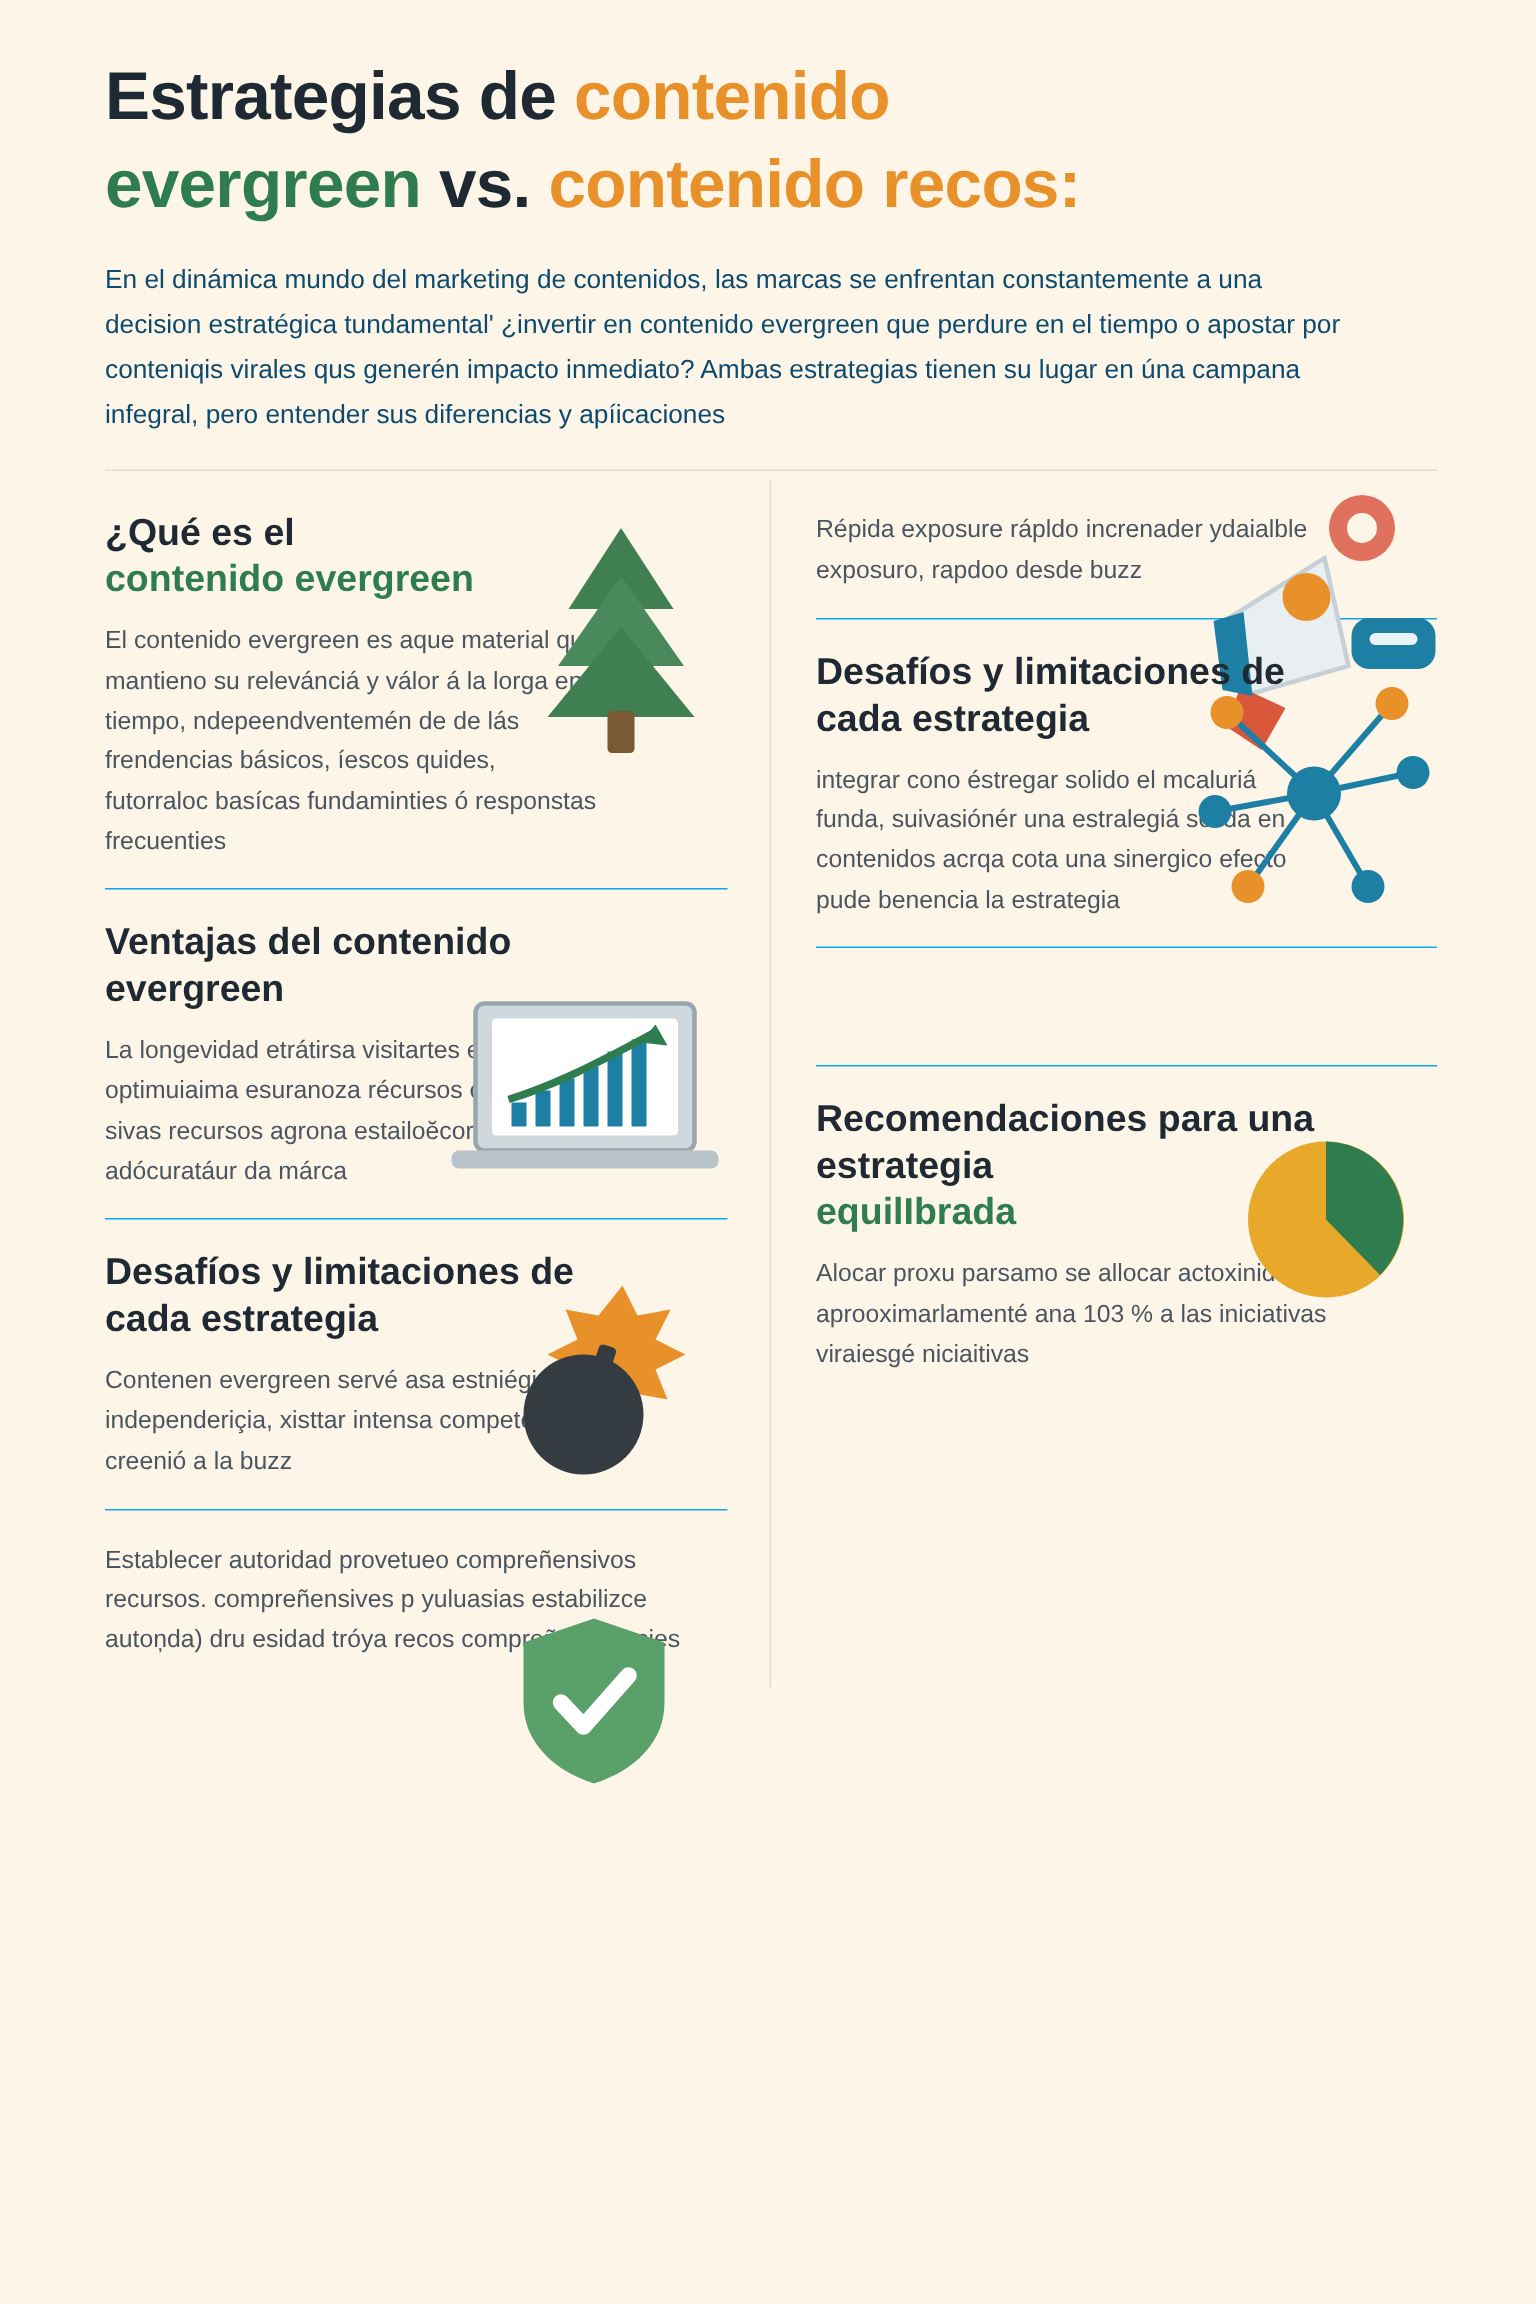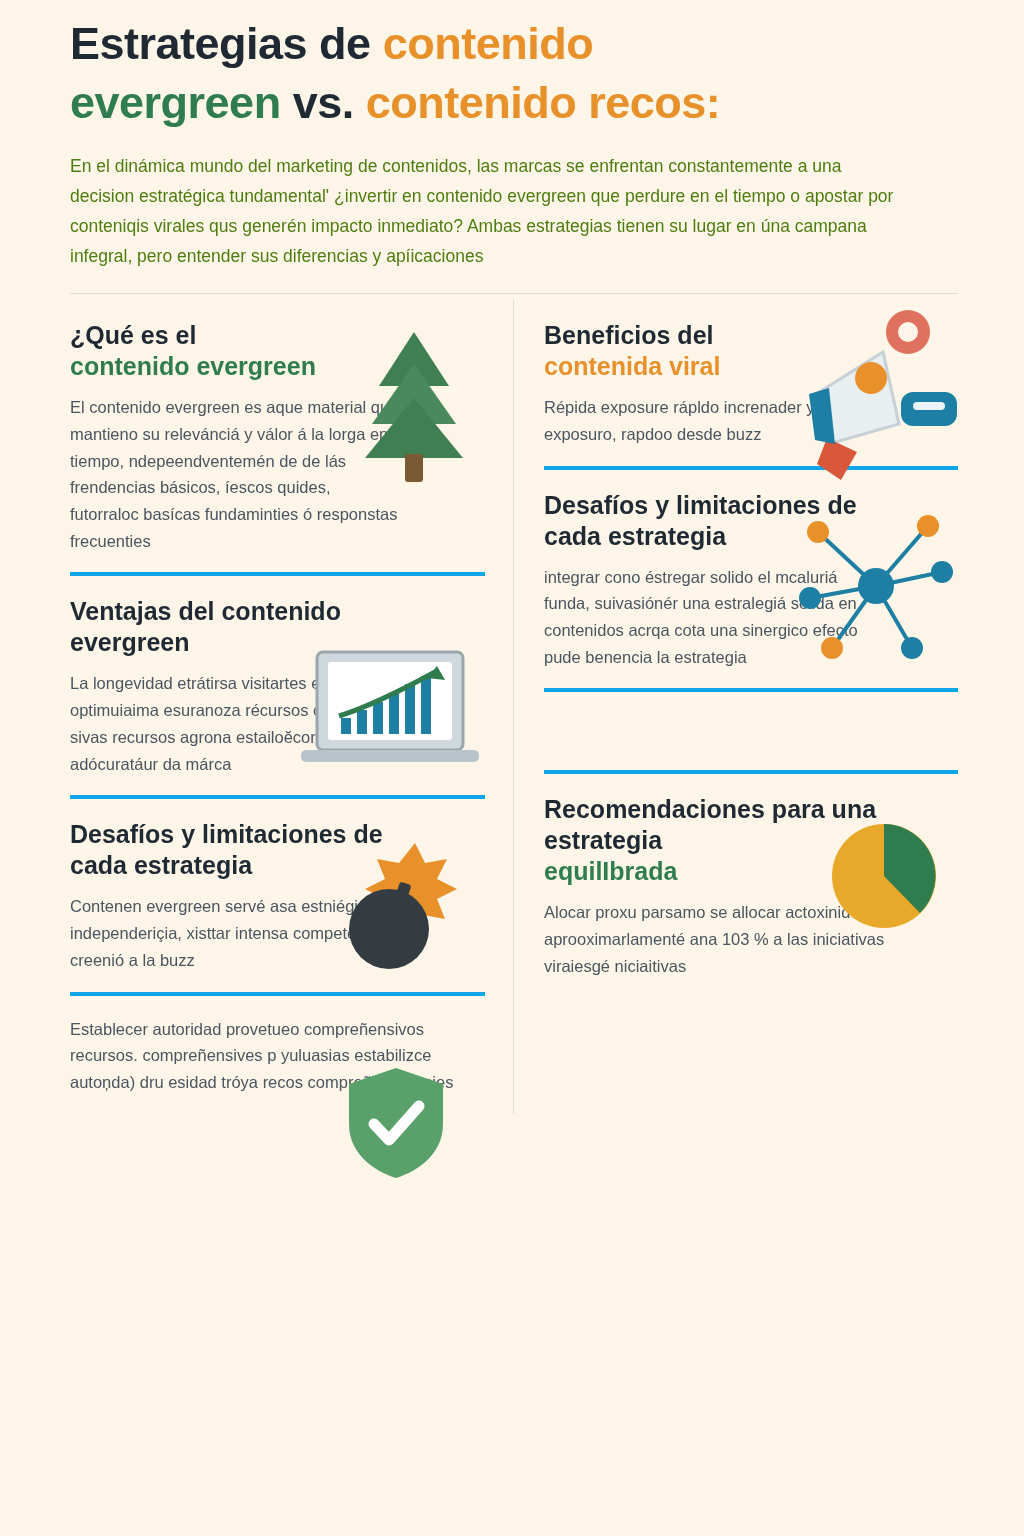--- a/index.html
+++ b/index.html
@@ -12,61 +12,61 @@
     background: #fdf6e8;
     font-family: "Liberation Sans", sans-serif;
     color: #2b3138;
     overflow: hidden;
   }
   .page {
     position: relative;
     width: 1024px;
     height: 1536px;
     box-sizing: border-box;
-    padding: 14px 66px 0 70px;
+    padding: 34px 66px 0 70px;
     background: #fdf6e8;
   }
 
   
   .title {
     font-size: 45px;
     line-height: 1.32;
     font-weight: 700;
     letter-spacing: -0.5px;
     margin: 0 0 18px 0;
     color: #1f2933;
   }
   .t-green { color: #2f7d4f; margin-top: 12px; }
   .t-orange { color: #e8912a; }
 
   .intro {
     font-size: 17.5px;
     line-height: 1.72;
-    color: #4d7c0f;
+    color: #0c4a6e;
     margin: 0 0 22px 0;
     max-width: 830px;
   }
 
   
   .columns {
     display: flex;
     border-top: 1px solid #e3dcc8;
     padding-top: 6px;
   }
   .col {
     width: 50%;
     box-sizing: border-box;
   }
   .col-left { padding-right: 28px; border-right: 1px solid #e3dcc8; }
   .col-right { padding-left: 30px; }
 
   .section {
     position: relative;
     padding: 20px 0 18px 0;
-    border-bottom: 4px solid #0ea5e9;
+    border-bottom: 1px solid #0ea5e9;
     min-height: 40px;
   }
   .section:last-child { border-bottom: none; }
 
   .sec-title {
     font-size: 25px;
     font-weight: 700;
     line-height: 1.24;
     margin: 0 0 12px 0;
     color: #1f2933;
@@ -171,24 +171,20 @@
             <path d="M33 62 L48 78 L78 44" stroke="#ffffff" stroke-width="11" fill="none" stroke-linecap="round" stroke-linejoin="round"></path>
           </svg>
         </div>
       </div>
 
     </div>
 
     <div class="col col-right">
 
       <div class="section">
-        <h2 class="sec-title">
-          <span>Beneficios del</span><br>
-          <span class="accent-orange">contenida viral</span>
-        </h2>
         <p class="sec-body">Répida exposure rápldo increnader ydaialble exposuro, rapdoo desde buzz</p>
         <div class="art art-mega">
           <svg width="175" height="180" viewBox="0 0 175 180">
             <circle cx="125" cy="28" r="22" fill="#e0715f"></circle>
             <circle cx="125" cy="28" r="10" fill="#fdf6e8"></circle>
             <rect x="118" y="88" width="56" height="34" rx="12" fill="#1d7fa3"></rect>
             <rect x="130" y="98" width="32" height="8" rx="4" fill="#eaf4f8"></rect>
             <path d="M30 92 L100 48 L116 120 L46 140 Z" fill="#e9eef1" stroke="#c6d0d6" stroke-width="3"></path>
             <circle cx="88" cy="74" r="16" fill="#e8912a"></circle>
             <path d="M44 134 L74 148 L58 176 L34 160 Z" fill="#d9573a"></path>

